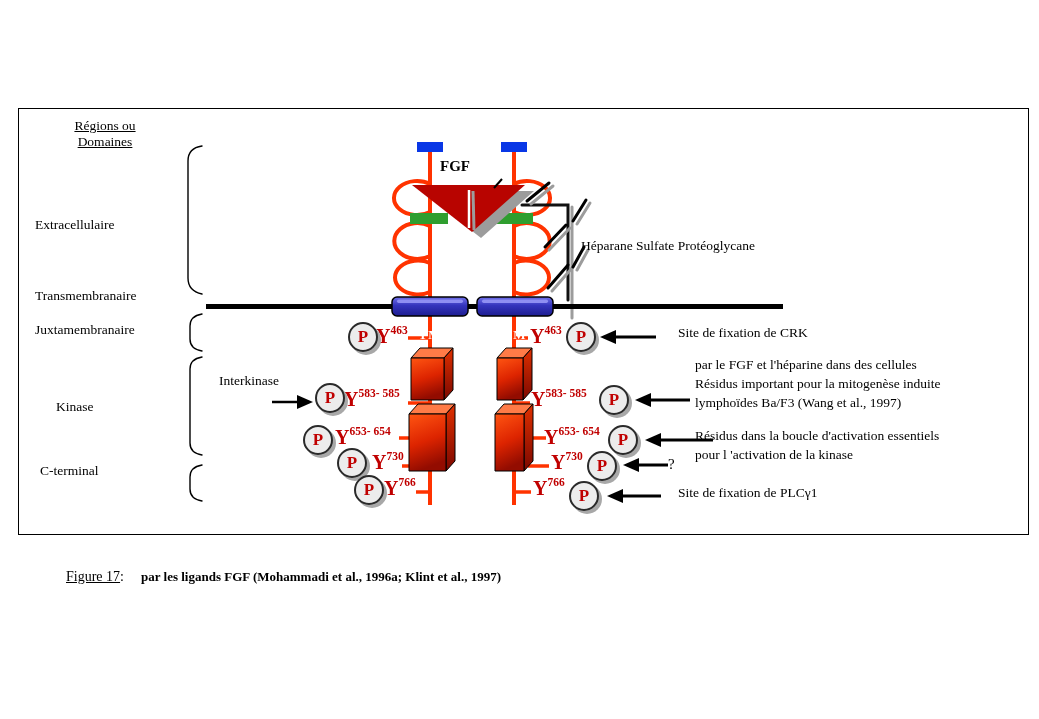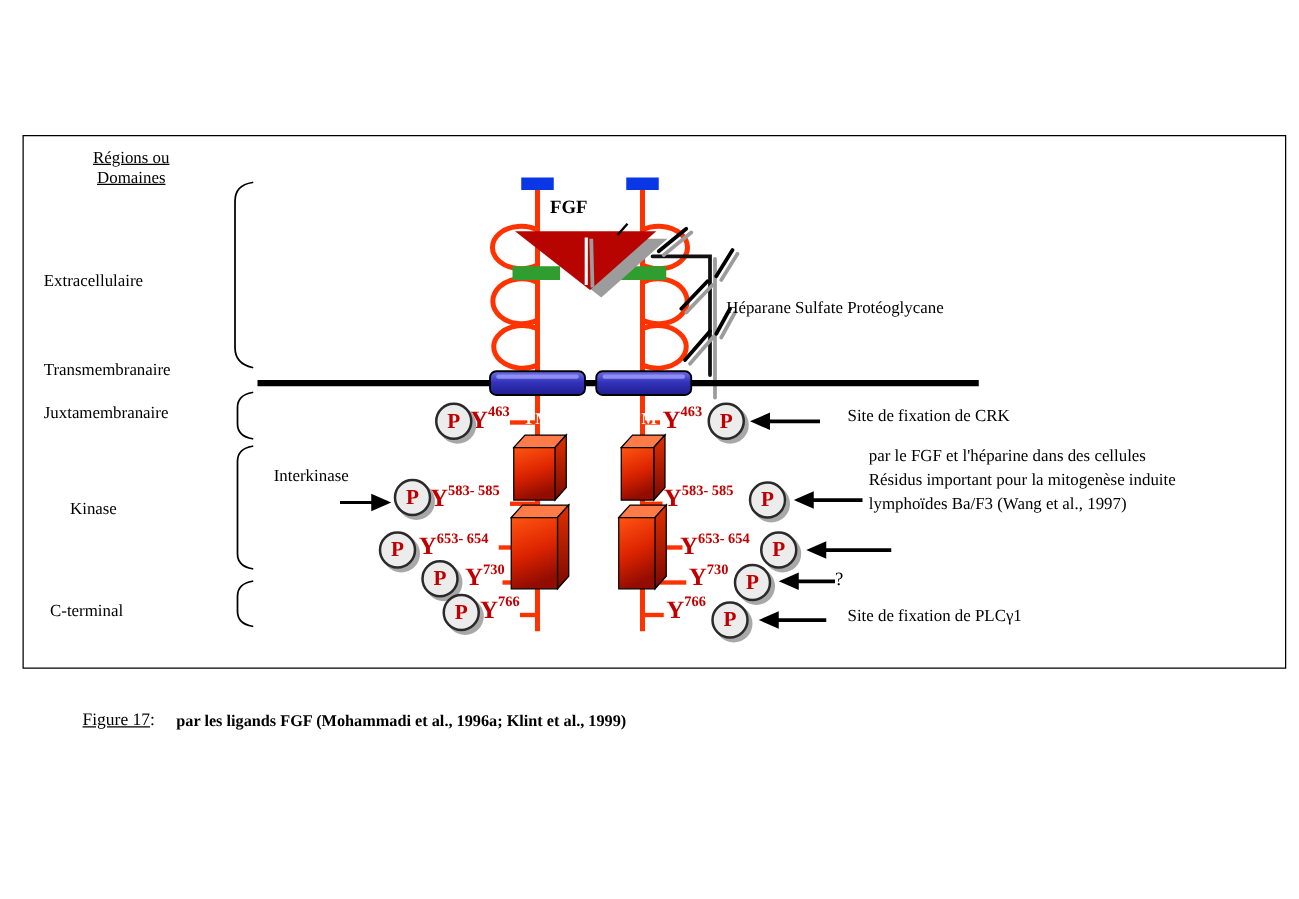--- a/index.html
+++ b/index.html
@@ -188,21 +188,21 @@
   </svg>
 
   <div class="lbl hdr" style="left:47px;top:118px;">
     <div class="u">Régions ou</div>
     <div class="u">Domaines</div>
   </div>
   <div class="lbl" style="left:35px;top:217px;">Extracellulaire</div>
   <div class="lbl" style="left:35px;top:288px;">Transmembranaire</div>
   <div class="lbl" style="left:35px;top:322px;">Juxtamembranaire</div>
   <div class="lbl" style="left:40px;top:399px;margin-left:16px;">Kinase</div>
-  <div class="lbl" style="left:40px;top:481px;">C-terminal</div>
+  <div class="lbl" style="left:40px;top:463px;">C-terminal</div>
 
   <div class="lbl" style="left:440px;top:158px;font-weight:bold;font-size:15px;">FGF</div>
   <div class="lbl" style="left:581px;top:226px;margin-top:12px;">Héparane Sulfate Protéoglycane</div>
   <div class="lbl" style="left:219px;top:373px;">Interkinase</div>
   <div class="tmtxt" style="left:392px;top:299px;">TM</div>
   <div class="tmtxt" style="left:477px;top:299px;">TM</div>
 
   <div class="ylabel" style="left:376px;top:324px;"><span>Y</span><sup>463</sup></div>
   <div class="ylabel" style="left:344px;top:387px;"><span>Y</span><sup>583- 585</sup></div>
   <div class="ylabel" style="left:335px;top:425px;"><span>Y</span><sup>653- 654</sup></div>
@@ -246,21 +246,25 @@
   <div class="pbadge" style="left:569px;top:481px;">
       <span>P</span>
     </div>
 
   <div class="lbl" style="left:678px;top:325px;">Site de fixation de CRK</div>
   <div class="lbl ann" style="left:695px;top:355px;">
     <div>par le FGF et l'héparine dans des cellules</div>
     <div>Résidus important pour la mitogenèse induite</div>
     <div>lymphoïdes Ba/F3 (Wang et al., 1997)</div>
   </div>
+  <div class="lbl ann" style="left:695px;top:426px;">
+    <div>Résidus dans la boucle d'activation essentiels</div>
+    <div>pour l 'activation de la kinase</div>
+  </div>
   <div class="lbl qmark" style="left:668px;top:456px;">?</div>
   <div class="lbl" style="left:678px;top:485px;">Site de fixation de PLCγ1</div>
 
   <div id="cap-label"><span class="u">Figure 17</span><span>:</span></div>
   <div id="cap-text">
-    <div class="capline">par les ligands FGF (Mohammadi et al., 1996a; Klint et al., 1999)</div>
+    <div class="capline">par les ligands FGF (Mohammadi et al., 1996a; Klint et al., 1997)</div>
   </div>
 
 </div>
 
 </body></html>

